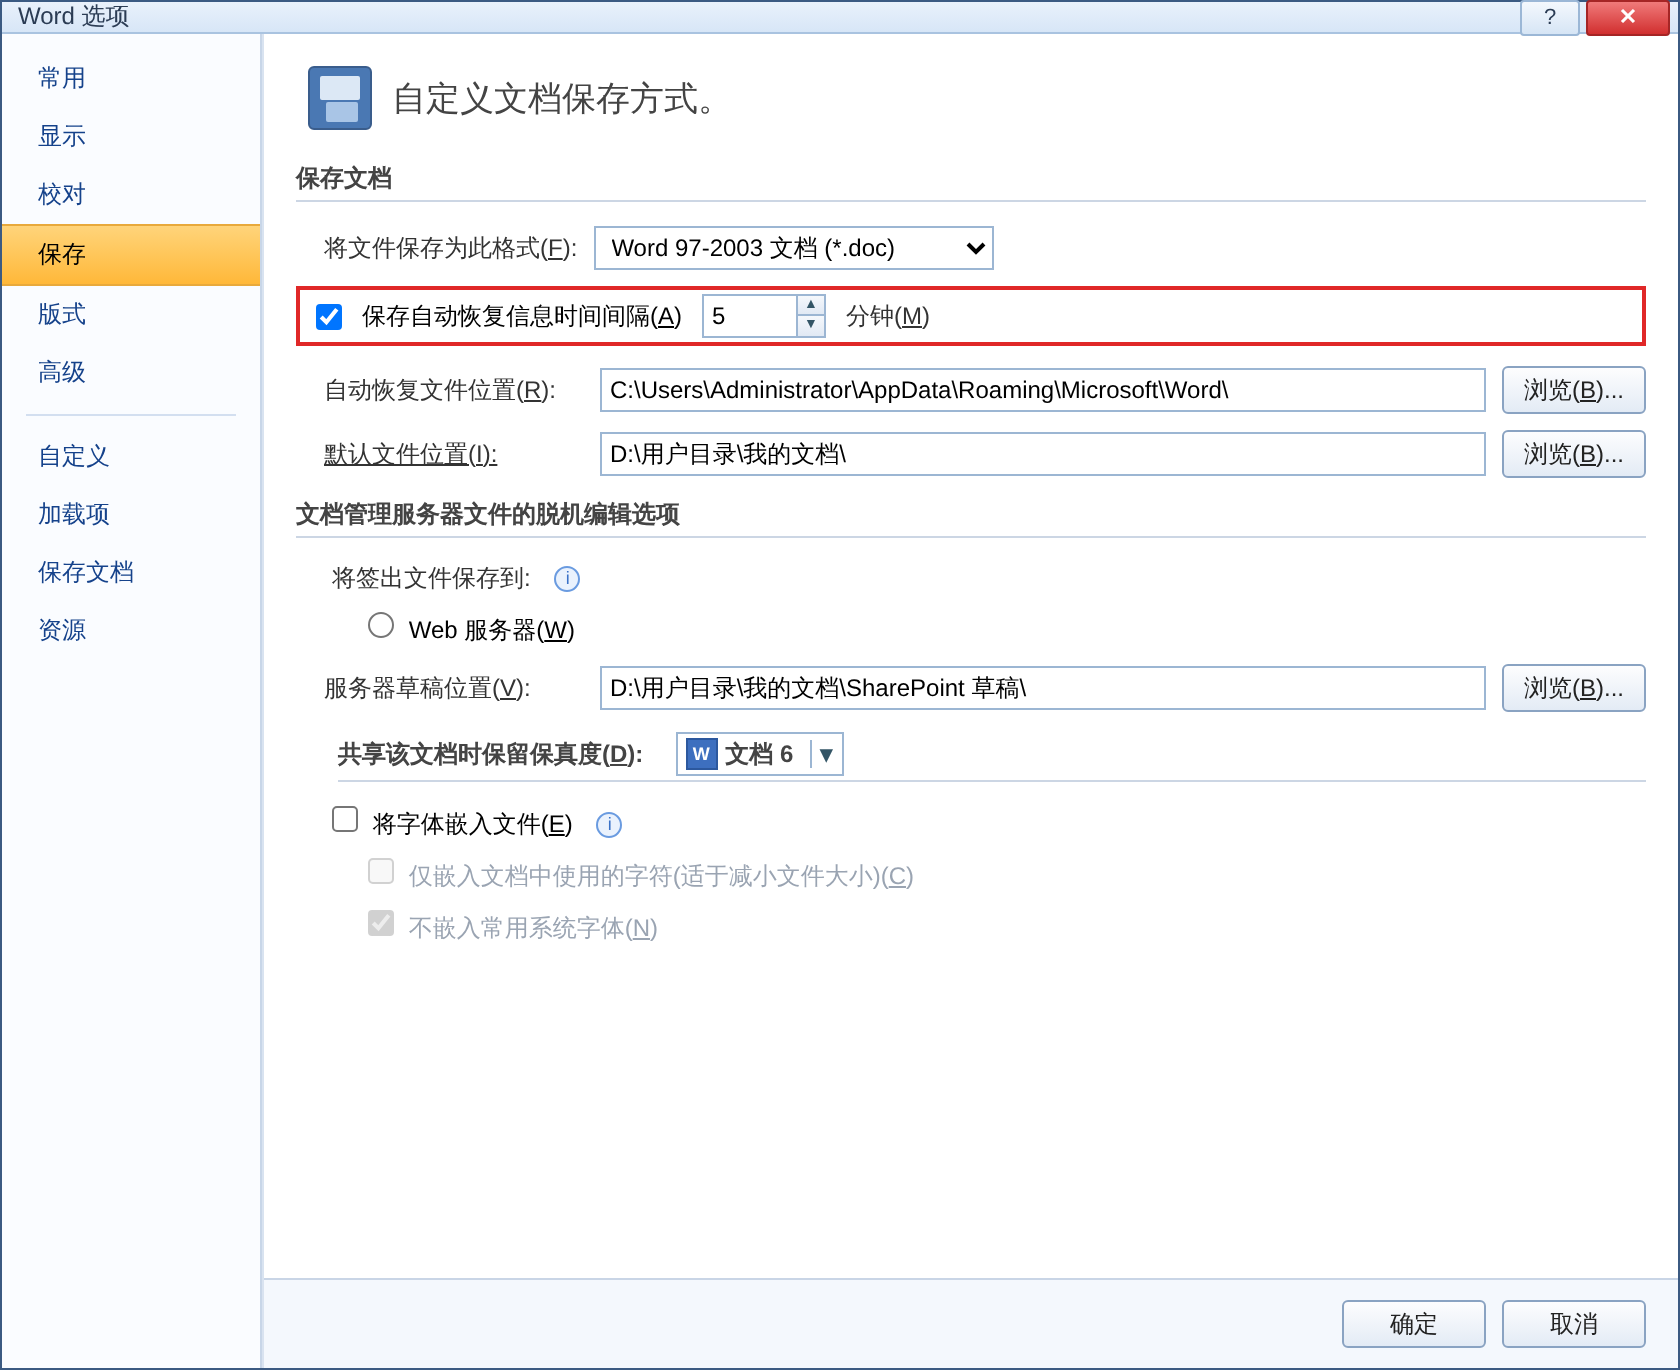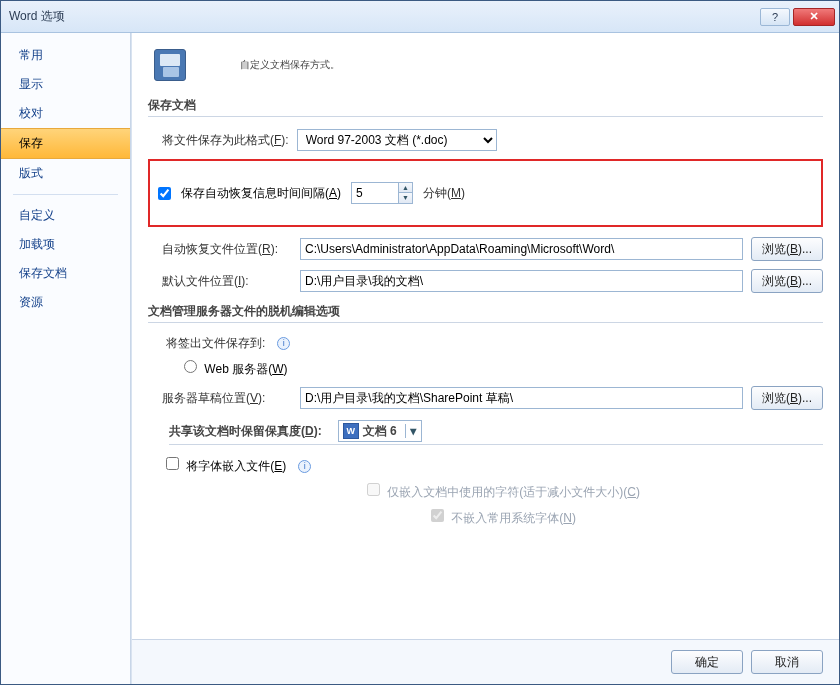--- a/index.html
+++ b/index.html
@@ -1,63 +1,63 @@
 <!DOCTYPE html>
 <html><head>
 <meta charset="utf-8">
 <style>
 * { box-sizing: border-box; margin: 0; padding: 0; font-family: "Microsoft YaHei", "Segoe UI", Tahoma, sans-serif; font-size: 12px; }
 body { background: #fff; }
 .window { width: 840px; height: 685px; border: 1px solid #3b5a82; background: #fff; display: flex; flex-direction: column; }
-.titlebar { height: 32px; background: linear-gradient(#e9f1fb, #d7e6f7); border-bottom: 1px solid #a9c3e0; display: flex; align-items: center; padding: 0 4px 0 8px; }
+.titlebar { height: 16px; background: linear-gradient(#e9f1fb, #d7e6f7); border-bottom: 1px solid #a9c3e0; display: flex; align-items: center; padding: 0 4px 0 8px; }
 .titlebar .title { flex: 1; color: #2b3c54; }
 .titlebar .winbtns { display: flex; gap: 3px; }
 .winbtn { width: 30px; height: 18px; border: 1px solid #9bb7d6; background: linear-gradient(#f4f8fd, #d6e5f5); border-radius: 2px; display: flex; align-items: center; justify-content: center; font-size: 11px; color: #2b3c54; cursor: pointer; }
 .winbtn.close { background: linear-gradient(#f07a7a, #d12f2f); border-color: #a52525; color: #fff; font-weight: bold; width: 42px; }
 
 .body { flex: 1; display: flex; min-height: 0; }
 .sidebar { width: 130px; background: #fafcff; border-right: 1px solid #c8d6e8; padding: 8px 0; }
 .sidebar .item { padding: 6px 18px; color: #15428b; cursor: pointer; }
 .sidebar .item.selected { background: linear-gradient(#ffd47a, #ffb839); color: #000; border-top: 1px solid #e8a93c; border-bottom: 1px solid #e8a93c; }
 .sidebar hr { border: none; border-top: 1px solid #d3dff0; margin: 6px 12px; }
 
 .content { flex: 1; display: flex; flex-direction: column; border-left: 1px solid #d9e3f0; }
 .content-scroll { flex: 1; padding: 16px 16px 16px 16px; overflow: auto; }
 
 .header-row { display: flex; align-items: center; gap: 10px; margin-bottom: 16px; padding-left: 6px; }
 .save-icon { width: 32px; height: 32px; background: #4a78b3; border: 1px solid #3a5d8c; border-radius: 3px; position: relative; }
 .save-icon::before { content: ""; position: absolute; top: 4px; left: 5px; right: 5px; height: 12px; background: #dce8f5; border-radius: 1px; }
 .save-icon::after { content: ""; position: absolute; bottom: 3px; left: 8px; width: 16px; height: 10px; background: #a9c5e6; border-radius: 1px; }
-.header-text { color: #444; font-size: 10px; margin-left: 44px; }
+.header-text { color: #444; font-size: 17px; }
 
 .section-title { font-weight: bold; color: #444; margin: 10px 0 12px 0; padding-bottom: 2px; border-bottom: 1px solid #ccd6e4; }
 
 .form-row { display: flex; align-items: center; gap: 8px; margin: 8px 0 8px 14px; }
 .label { color: #333; white-space: nowrap; }
 .uline { text-decoration: underline; }
 
 select.combo, .text-input { border: 1px solid #9cb6d3; background: #fff; height: 22px; padding: 0 4px; }
 select.combo { padding-right: 14px; }
 .text-input { flex: 1; min-width: 100px; }
 
 .spin { display: inline-flex; border: 1px solid #9cb6d3; height: 22px; background: #fff; }
 .spin input { border: none; width: 46px; padding: 0 4px; outline: none; }
 .spin .btns { display: flex; flex-direction: column; }
 .spin .btns div { width: 14px; height: 10px; border-left: 1px solid #9cb6d3; background: linear-gradient(#f5f8fc, #e1e9f4); font-size: 7px; line-height: 10px; text-align: center; cursor: pointer; color: #356; }
 .spin .btns div:first-child { border-bottom: 1px solid #9cb6d3; }
 
 .btn { border: 1px solid #8aa3c2; background: linear-gradient(#fdfdfe, #e3ebf5); height: 24px; padding: 0 10px; border-radius: 3px; cursor: pointer; color: #222; display: inline-flex; align-items: center; }
 
-.highlight-box { border: 2px solid #e02828; padding: 21px 8px; display: flex; align-items: center; gap: 10px; margin: 4px 0 10px 0; }
+.highlight-box { border: 2px solid #e02828; padding: 2px 8px; display: flex; align-items: center; gap: 10px; margin: 4px 0 10px 0; }
 
 input[type=checkbox], input[type=radio] { margin-right: 4px; }
 
 .indent { margin-left: 18px; }
 .indent2 { margin-left: 36px; }
-.disabled { color: #9aa4b2; justify-content: center; }
+.disabled { color: #9aa4b2; }
 
 .info-icon { display:inline-block; width:13px; height:13px; border:1px solid #6a9be0; border-radius:50%; color:#3a72c8; font-size:9px; line-height:11px; text-align:center; margin-left:4px; background:#eaf2fd; }
 
 .doc-combo { display:inline-flex; align-items:center; border:1px solid #9cb6d3; height:22px; background:#fff; }
 .doc-combo .di { width:16px; height:16px; margin:0 4px; background:#3d6fbf; border:1px solid #2c589e; position:relative; }
 .doc-combo .di::after { content:"W"; position:absolute; inset:0; color:#fff; font-size:9px; font-weight:bold; text-align:center; line-height:14px; }
 .doc-combo span { padding-right:8px; }
 .doc-combo .dd { width:16px; border-left:1px solid #9cb6d3; text-align:center; color:#356; cursor:pointer; }
 
 .dialog-buttons { border-top: 1px solid #c9d5e6; padding: 10px 16px; display: flex; justify-content: flex-end; gap: 8px; background: #f4f8fd; }
@@ -75,20 +75,21 @@
     </div>
   </div>
 
   <div class="body">
     <div class="sidebar">
       <div class="item">常用</div>
       <div class="item">显示</div>
       <div class="item">校对</div>
       <div class="item selected">保存</div>
       <div class="item">版式</div>
+      <div class="item">高级</div>
       <hr>
       <div class="item">自定义</div>
       <div class="item">加载项</div>
       <div class="item">保存文档</div>
       <div class="item">资源</div>
     </div>
 
     <div class="content">
       <div class="content-scroll">
 
@@ -121,21 +122,21 @@
           <span class="label">分钟(<span class="uline">M</span>)</span>
         </div>
 
         <div class="form-row">
           <span class="label" style="width:130px;">自动恢复文件位置(<span class="uline">R</span>):</span>
           <input class="text-input" value="C:\Users\Administrator\AppData\Roaming\Microsoft\Word\" style="">
           <button class="btn">浏览(<span class="uline">B</span>)...</button>
         </div>
 
         <div class="form-row">
-          <span class="label" style="width:130px;">默认文件位置(<span class="uline">I</span>):</span>
+          <span class="label" style="width:130px;text-decoration:underline;">默认文件位置(<span class="uline">I</span>):</span>
           <input class="text-input" value="D:\用户目录\我的文档\" style="">
           <button class="btn">浏览(<span class="uline">B</span>)...</button>
         </div>
 
         <div class="section-title">文档管理服务器文件的脱机编辑选项</div>
 
         <div class="form-row indent">
           <span class="label">将签出文件保存到:</span>
           <span class="info-icon">i</span>
         </div>

